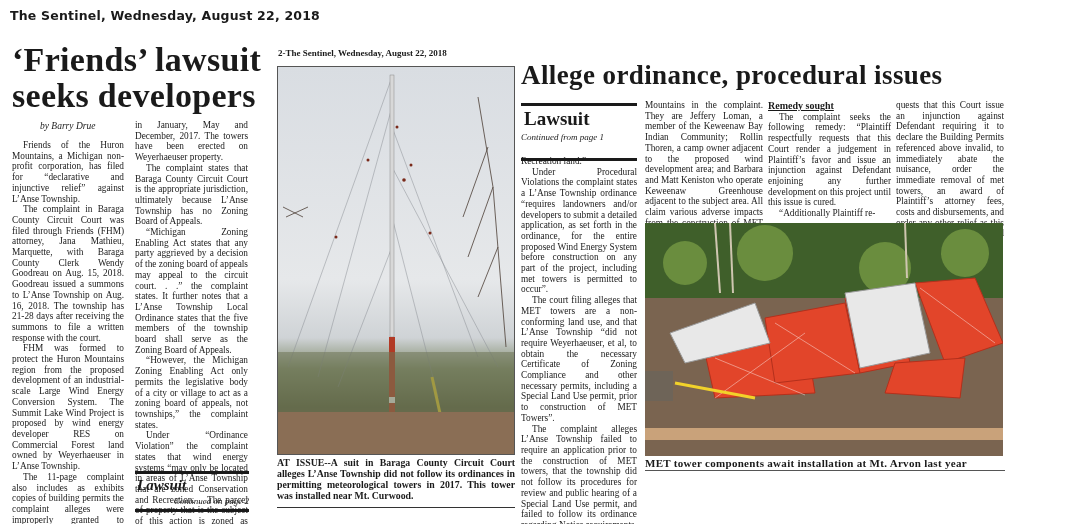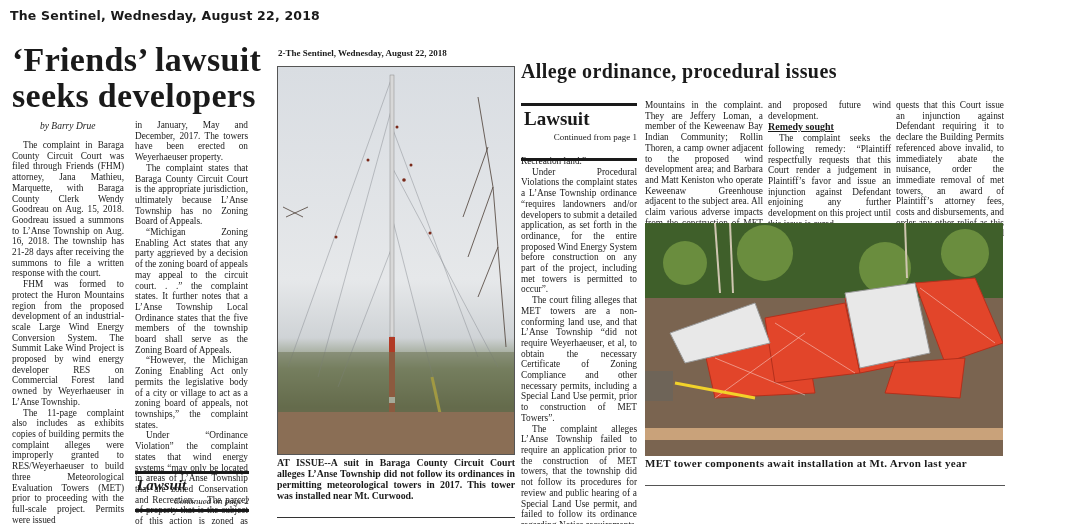--- a/index.html
+++ b/index.html
@@ -18,46 +18,47 @@
   .col1 { left: 12px; top: 140px; width: 112px; }
   .col2 { left: 135px; top: 120px; width: 113px; }
 
   .jump { position: absolute; left: 135px; top: 471px; width: 114px; }
   .jump .rule-thick { height: 3px; background: #1a1a1a; }
   .jump .slug { font-size: 15px; font-weight: bold; font-style: italic; margin: 3px 0 2px 2px; }
   .jump .cont { font-size: 9px; font-style: italic; text-align: right; margin-bottom: 3px; }
 
   .folio-right { position: absolute; left: 278px; top: 48px; font-size: 9px; font-weight: bold; }
   .photo1 { position: absolute; left: 277px; top: 66px; width: 236px; height: 387px; border: 1px solid #555; overflow: hidden; background: linear-gradient(#d9dde2 0%, #e6e8ea 55%, #cfd3d6 70%, #7f8a6a 78%, #5a6040 88%, #8a6f55 100%); }
-  .caption1 { position: absolute; left: 277px; top: 457px; width: 238px; font-size: 9.8px; line-height: 11px; font-weight: bold; text-align: justify; padding-bottom: 16px; border-bottom: 1.5px solid #333; }
+  .caption1 { position: absolute; left: 277px; top: 457px; width: 238px; font-size: 9.8px; line-height: 11px; font-weight: bold; text-align: justify; padding-bottom: 6px; border-bottom: 1.5px solid #333; }
 
-  .headline-right { position: absolute; left: 521px; top: 60px; font-size: 20px; font-weight: bold; letter-spacing: 0.4px; white-space: nowrap; }
+  .headline-right { position: absolute; left: 521px; top: 60px; font-size: 27px; font-weight: bold; letter-spacing: 0.4px; white-space: nowrap; }
 
   .jump2 { position: absolute; left: 521px; top: 103px; width: 116px; }
   .jump2 .rule-thick { height: 3px; background: #1a1a1a; }
   .jump2 .slug { font-size: 19px; font-weight: bold; margin: 2px 0 2px 3px; }
-  .jump2 .cont { font-size: 9px; text-align: right; margin-bottom: 16px; }
+  .jump2 .cont { font-size: 9px; font-style: italic; margin-bottom: 16px; }
 
   .col3 { left: 521px; top: 156px; width: 116px; }
   .col4 { left: 645px; top: 100px; width: 118px; }
   .col5 { left: 768px; top: 100px; width: 123px; }
   .col6 { left: 896px; top: 100px; width: 108px; }
   .subhead { font-weight: bold; font-size: 10px; margin-top: 1px; text-decoration: underline; }
 
   .photo2 { position: absolute; left: 645px; top: 223px; width: 358px; height: 233px; overflow: hidden; background: linear-gradient(#2e4a22 0%, #4a6b2f 25%, #6e8a4a 40%, #8a7a60 60%, #7a6450 80%, #6f5a44 100%); }
-  .caption2 { position: absolute; left: 645px; top: 457px; width: 360px; font-size: 11px; font-weight: bold; letter-spacing: 0.3px; white-space: nowrap; padding-bottom: 16px; border-bottom: 1.5px solid #555; }
+  .caption2 { position: absolute; left: 645px; top: 457px; width: 360px; font-size: 11px; font-weight: bold; letter-spacing: 0.3px; white-space: nowrap; padding-bottom: 1px; border-bottom: 1.5px solid #555; }
 </style>
 </head>
 <body>
 
 <div class="folio-left sans">The Sentinel, Wednesday, August 22, 2018</div>
 <div class="headline-left serif">‘Friends’ lawsuit seeks developers</div>
 <div class="byline serif">by Barry Drue</div>
 
 <div class="col col1 serif">
+  <p>Friends of the Huron Mountains, a Michigan non-profit corporation, has filed for “declarative and injunctive relief” against L’Anse Township.</p>
   <p>The complaint in Baraga County Circuit Court was filed through Friends (FHM) attorney, Jana Mathieu, Marquette, with Baraga County Clerk Wendy Goodreau on Aug. 15, 2018. Goodreau issued a summons to L’Anse Township on Aug. 16, 2018. The township has 21-28 days after receiving the summons to file a written response with the court.</p>
   <p>FHM was formed to protect the Huron Mountains region from the proposed development of an industrial-scale Large Wind Energy Conversion System. The Summit Lake Wind Project is proposed by wind energy developer RES on Commercial Forest land owned by Weyerhaeuser in L’Anse Township.</p>
   <p>The 11-page complaint also includes as exhibits copies of building permits the complaint alleges were improperly granted to RES/Weyerhaeuser to build three Meteorological Evaluation Towers (MET) prior to proceeding with the full-scale project. Permits were issued</p>
 </div>
 
 <div class="col col2 serif">
   <p class="noindent">in January, May and December, 2017. The towers have been erected on Weyerhaeuser property.</p>
   <p>The complaint states that Baraga County Circuit Court is the appropriate jurisdiction, ultimately because L’Anse Township has no Zoning Board of Appeals.</p>
   <p>“Michigan Zoning Enabling Act states that any party aggrieved by a decision of the zoning board of appeals may appeal to the circuit court. . .” the complaint states. It further notes that a L’Anse Township Local Ordinance states that the five members of the township board shall serve as the Zoning Board of Appeals.</p>
   <p>“However, the Michigan Zoning Enabling Act only permits the legislative body of a city or village to act as a zoning board of appeals, not townships,” the complaint states.</p>
@@ -120,21 +121,20 @@
   <p>The court filing alleges that MET towers are a non-conforming land use, and that L’Anse Township “did not require Weyerhaeuser, et al, to obtain the necessary Certificate of Zoning Compliance and other necessary permits, including a Special Land Use permit, prior to construction of MET Towers”.</p>
   <p>The complaint alleges L’Anse Township failed to require an application prior to the construction of MET towers, that the township did not follow its procedures for review and public hearing of a Special Land Use permit, and failed to follow its ordinance regarding Notice requirements.</p>
 
 </div>
 
 <div class="col col4 serif">
   <p class="noindent">Mountains in the complaint. They are Jeffery Loman, a member of the Keweenaw Bay Indian Community; Rollin Thoren, a camp owner adjacent to the proposed wind development area; and Barbara and Matt Keniston who operate Keweenaw Greenhouse adjacent to the subject area. All claim various adverse impacts from the construction of MET Towers</p>
 </div>
 
 <div class="col col5 serif">
-  <p class="noindent">and proposed future wind development.</p>
   <div class="subhead">Remedy sought</div>
   <p>The complaint seeks the following remedy: “Plaintiff respectfully requests that this Court render a judgement in Plaintiff’s favor and issue an injunction against Defendant enjoining any further development on this project until this issue is cured.</p>
   <p>“Additionally Plaintiff re-</p>
 </div>
 
 <div class="col col6 serif">
   <p class="noindent">quests that this Court issue an injunction against Defendant requiring it to declare the Building Permits referenced above invalid, to immediately abate the nuisance, order the immediate removal of met towers, an award of Plaintiff’s attorney fees, costs and disbursements, and order any other relief as this Court deems necessary and proper.”</p>
 </div>
 
 <div class="photo2" title="Red and white lattice MET tower sections stacked on cleared ground in front of a forest">

